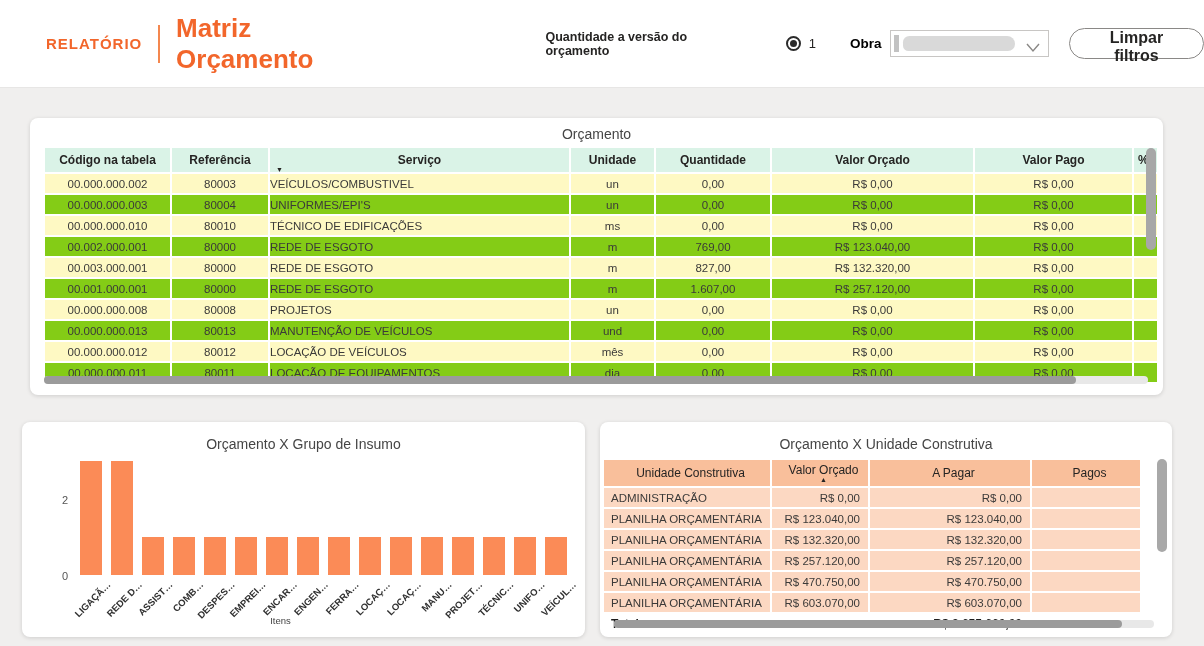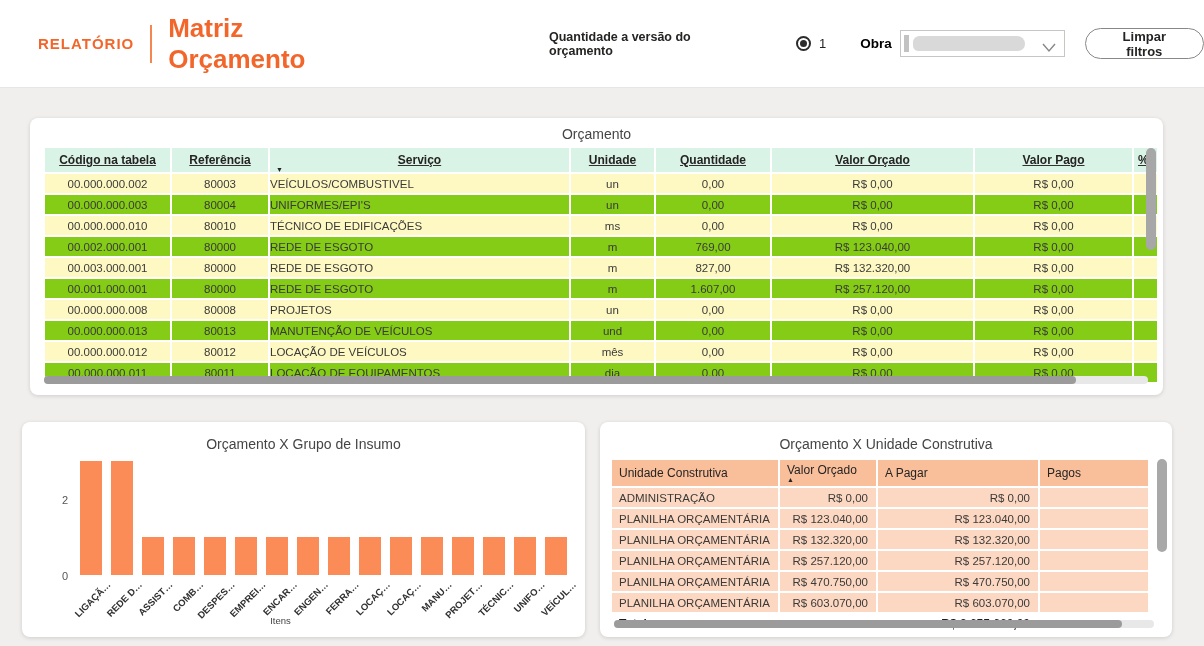--- a/index.html
+++ b/index.html
@@ -8,21 +8,21 @@
     font-family:"Liberation Sans","DejaVu Sans",sans-serif;
     background:#f0efee; color:#323130; position:relative;
   }
   
   .topbar {
     position:absolute; left:0; top:0; width:1204px; height:88px;
     background:#ffffff; border-bottom:1px solid #e7e6e5;
     display:flex; align-items:center;
   }
   .brand-wrap { display:flex; align-items:center; margin-left:38px; }
-  .brand { color:#f2662b; font-weight:bold; font-size:15px; letter-spacing:1px; }
+  .brand { color:#f2662b; font-weight:bold; font-size:15px; letter-spacing:1px;margin-left:8px; }
   .brand-divider { width:2px; height:38px; background:#f4874f; margin:0 16px; }
   .report-title { color:#f2662b; font-weight:bold; font-size:26px; }
   .version-label { font-size:12.5px; font-weight:bold; color:#252423; margin-left:168px; }
   .radio-wrap { display:flex; align-items:center; margin-left:42px; }
   .radio-outer {
     width:15px; height:15px; border:2px solid #2b2b2b; border-radius:50%;
     display:inline-flex; align-items:center; justify-content:center; background:#fff;
   }
   .radio-inner { width:7px; height:7px; border-radius:50%; background:#2b2b2b; }
   .radio-caption { font-size:13px; color:#252423; margin-left:8px; }
@@ -33,34 +33,34 @@
   }
   .sel-bar { width:5px; height:17px; background:#c2c2c2; margin-left:3px; }
   .sel-blob {
     width:112px; height:15px; background:#d9d9d9; margin-left:4px;
     border-radius:8px 10px 9px 7px;
   }
   .chevron { position:absolute; right:8px; top:8px; }
   .clear-btn {
     margin-left:20px; height:31px; padding:0 18px; background:#fff;
     border:1px solid #8a8886; border-radius:16px;
-    font-family:inherit; font-size:13px; font-weight:bold; color:#252423; cursor:pointer;
+    font-family:inherit; font-size:16px; font-weight:bold; color:#252423; cursor:pointer;
   }
   
   .card {
     position:absolute; background:#fff; border-radius:8px;
     box-shadow:0 1px 4px rgba(0,0,0,0.14);
   }
   .card-title { font-size:14px; color:#454545; text-align:center; }
   
   .main-card { left:30px; top:118px; width:1133px; height:277px; }
   .main-card .card-title { margin-top:8px; }
   .o-wrap { position:relative; margin:6px 0 0 15px; width:1112px; overflow:hidden; }
   .o-grid { display:grid; grid-template-columns:125px 96px 299px 83px 114px 201px 157px 40px; column-gap:2px; width:1131px; }
-  .o-head { margin-bottom:2px;text-decoration:underline; }
+  .o-head { margin-bottom:2px; }
   .h-cell {
     background:#daf3e7; height:24px; font-size:12px; font-weight:bold; color:#252423;
     display:flex; align-items:center; justify-content:center; position:relative; cursor:pointer;
   }
   .h-cell.oc7 { justify-content:flex-start; padding-left:4px; }
   .sort-desc { position:absolute; left:6px; bottom:-1px; font-size:7px; color:#252423; }
   .sort-asc  { font-size:7px; color:#252423; display:block; line-height:6px; }
   .o-row { margin-bottom:2px; cursor:pointer; }
   .t-cell {
     height:19px; font-size:11.5px; color:#3b3a39;
@@ -93,21 +93,21 @@
   .xlbl { width:22px; height:44px; position:relative; }
   .xlbl span {
     position:absolute; top:1px; right:-3px;
     transform:rotate(-45deg); transform-origin:top right;
     font-size:9.5px; font-weight:bold; color:#303030; white-space:nowrap;
   }
   .xaxis-title { position:absolute; left:0; top:193px; width:517px; text-align:center; font-size:9.5px; color:#444; }
   
   .unit-card { left:600px; top:422px; width:572px; height:215px; }
   .unit-card .card-title { margin-top:14px; }
-  .u-wrap { position:relative; margin:8px 0 0 12px; width:536px; overflow:hidden; }
+  .u-wrap { position:relative; margin:8px 0 0 4px; width:536px; overflow:hidden;text-align:center; }
   .u-grid { display:grid; grid-template-columns:166px 96px 160px 108px; column-gap:2px; width:536px; }
   .u-head { margin-bottom:2px; }
   .u-hcell {
     background:#f9bf9b; min-height:26px; font-size:12px; color:#252423;
     display:flex; flex-direction:column; justify-content:center; padding-left:7px; cursor:pointer;
   }
   .u-row { margin-bottom:2px; cursor:pointer; }
   .u-cell {
     height:19px; background:#fcd8c2; font-size:11.5px; color:#3b3a39;
     display:flex; align-items:center; white-space:nowrap; overflow:hidden; padding-left:7px;

